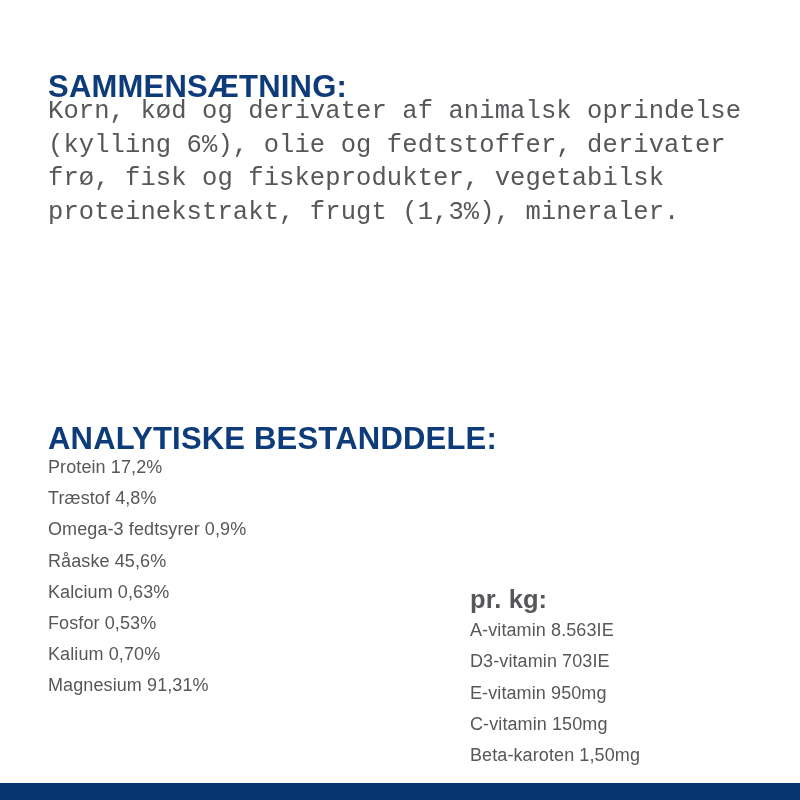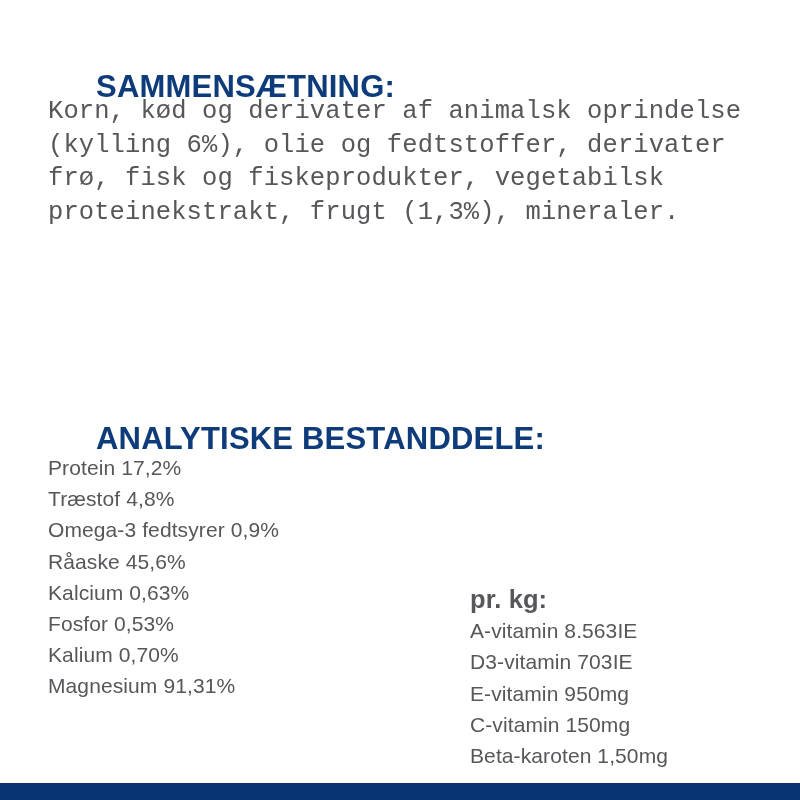--- a/index.html
+++ b/index.html
@@ -30,21 +30,20 @@
   
   .section-heading {
     position: absolute;
     left: 48px;
     color: #0e3b79;
     font-weight: 700;
     font-size: 31px;
     letter-spacing: 0.2px;
     line-height: 34px;
     white-space: nowrap;
-    margin-left: 48px;
   }
   #heading-composition { top: 44px; }
   #heading-analytical  { top: 396px; }
 
   
   .composition-body {
     position: absolute;
     left: 48px;
     top: 95px;
     width: 660px;
@@ -78,21 +77,21 @@
     position: absolute;
     left: 470px;
     top: 113px;   
     width: 310px;
   }
 
   .nutrient-row,
   .vitamin-row {
     display: block;
     color: #56575a;
-    font-size: 21px;
+    font-size: 18px;
     line-height: 31.2px;
     letter-spacing: 0.1px;
     white-space: nowrap;
   }
 
   .vitamins-heading {
     display: block;
     color: #56575a;
     font-size: 25.5px;
     line-height: 31.2px;

